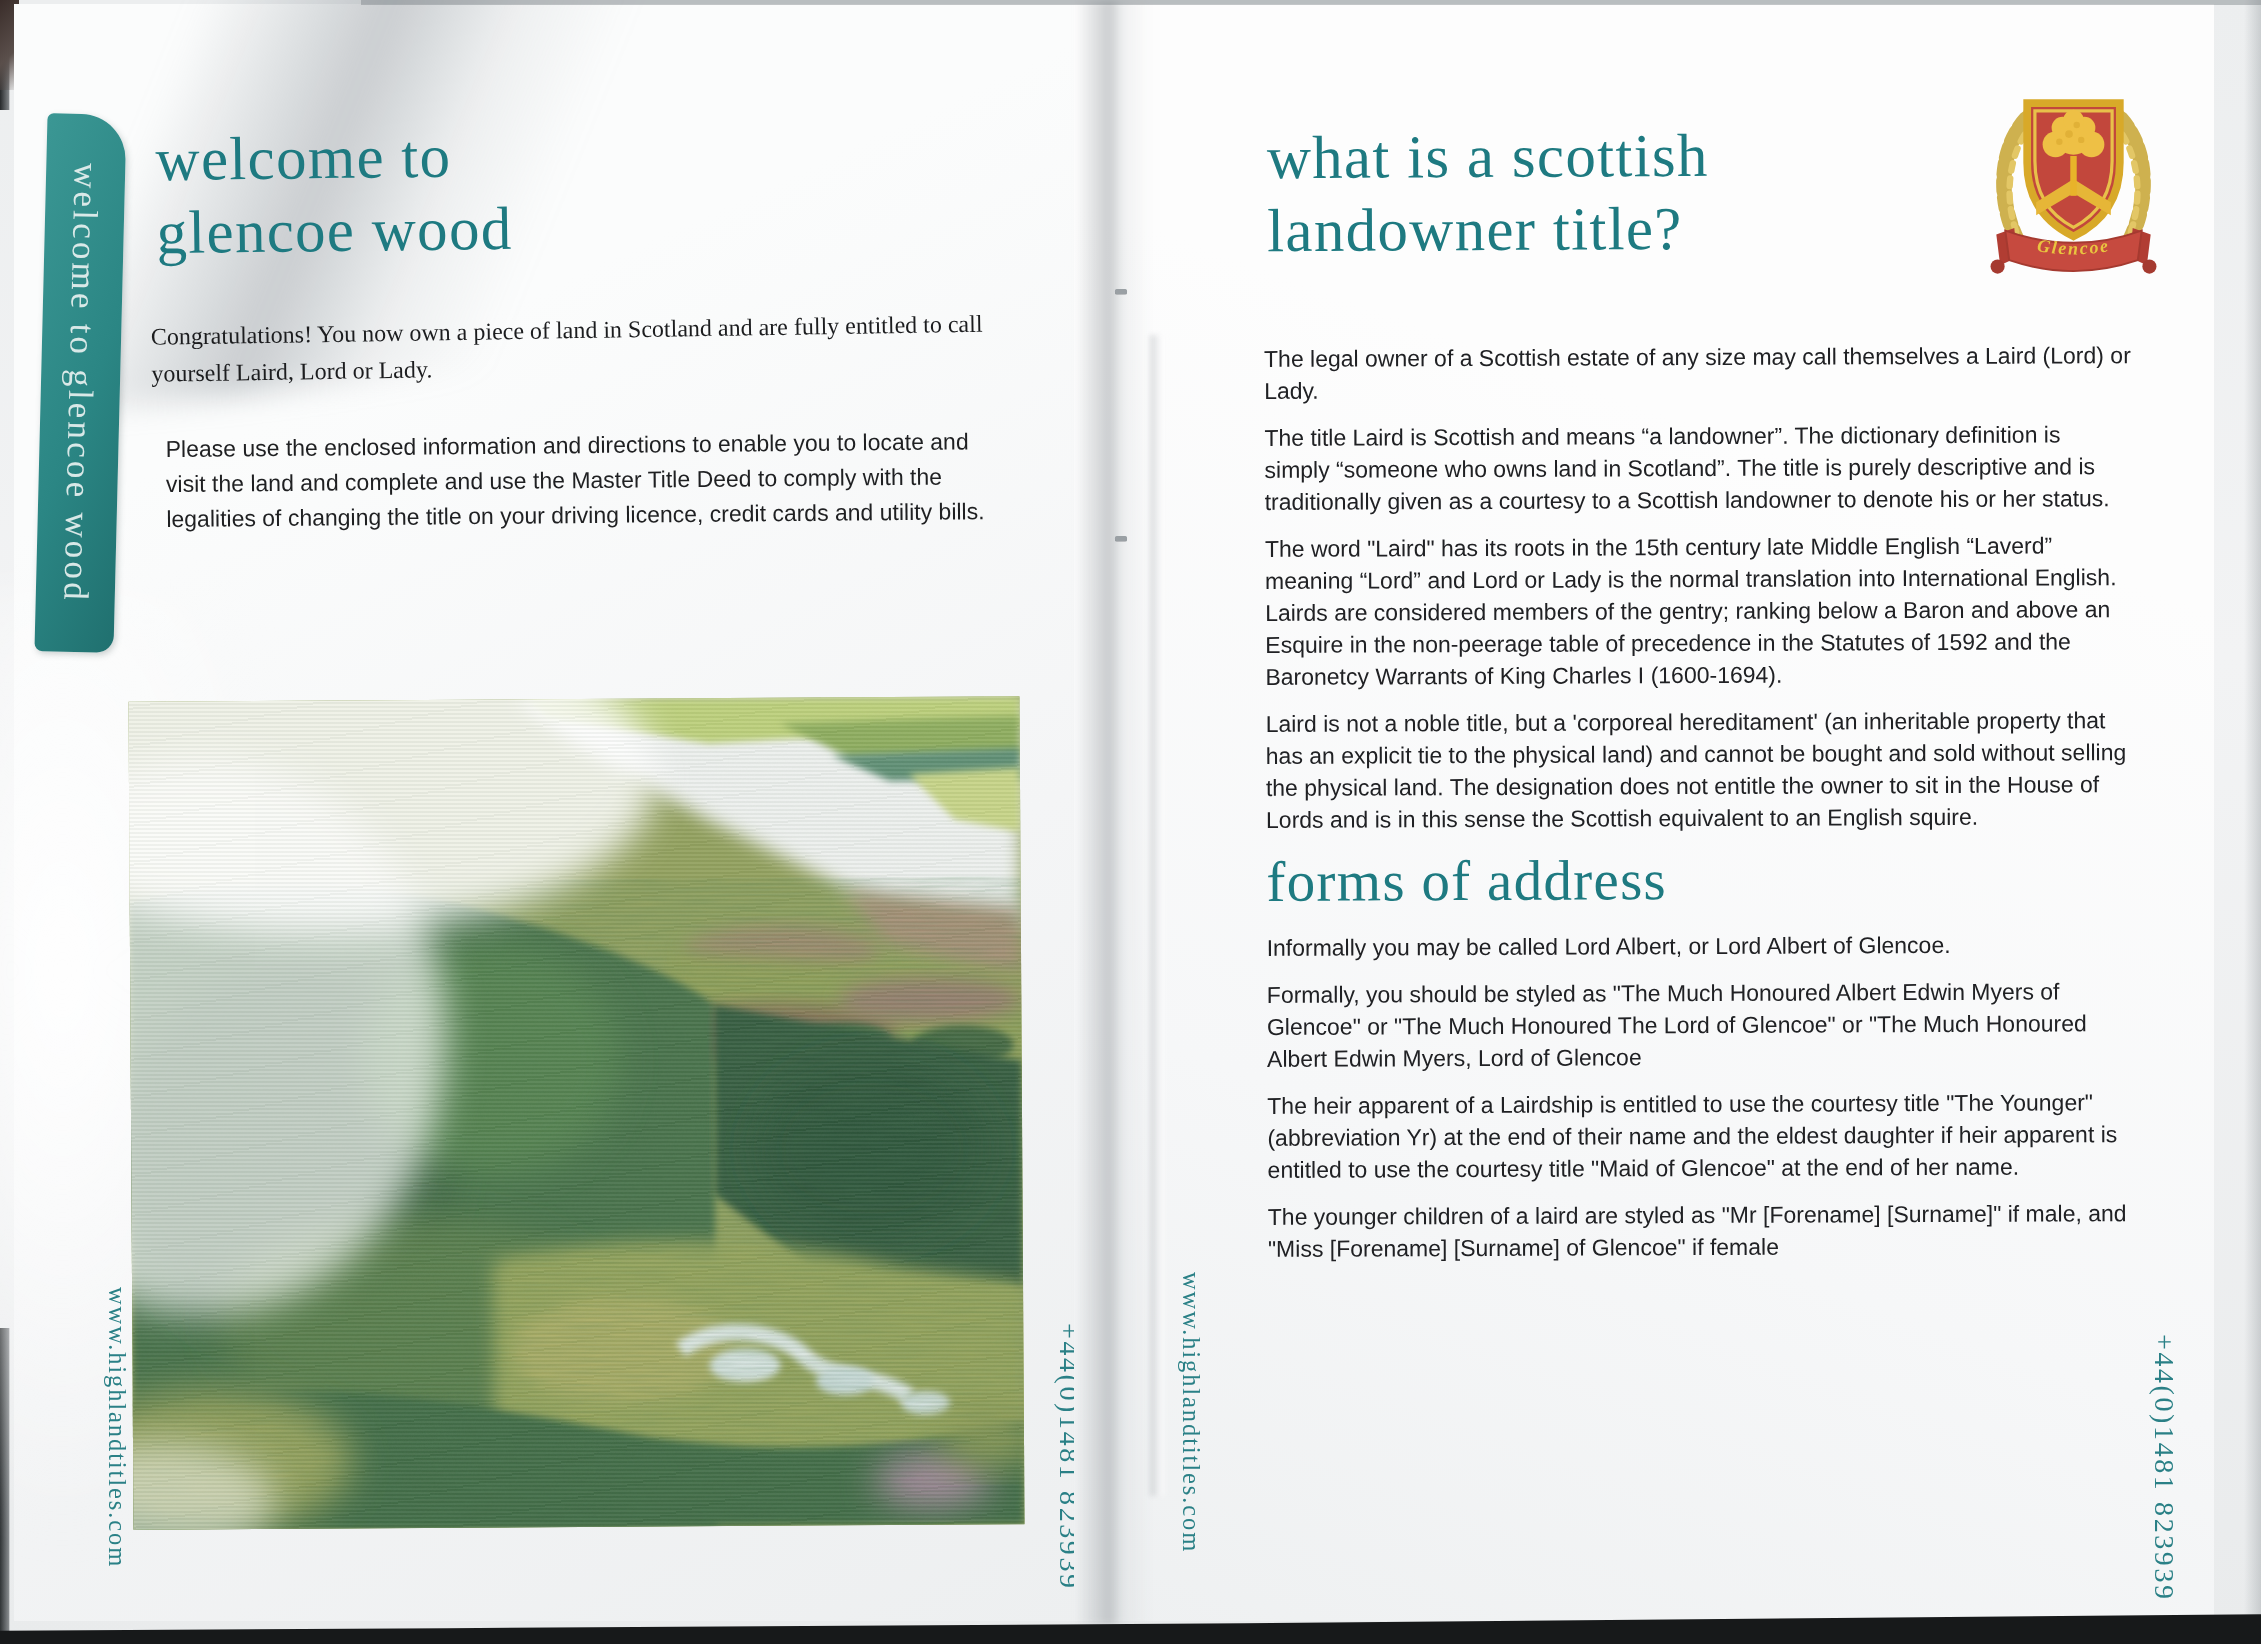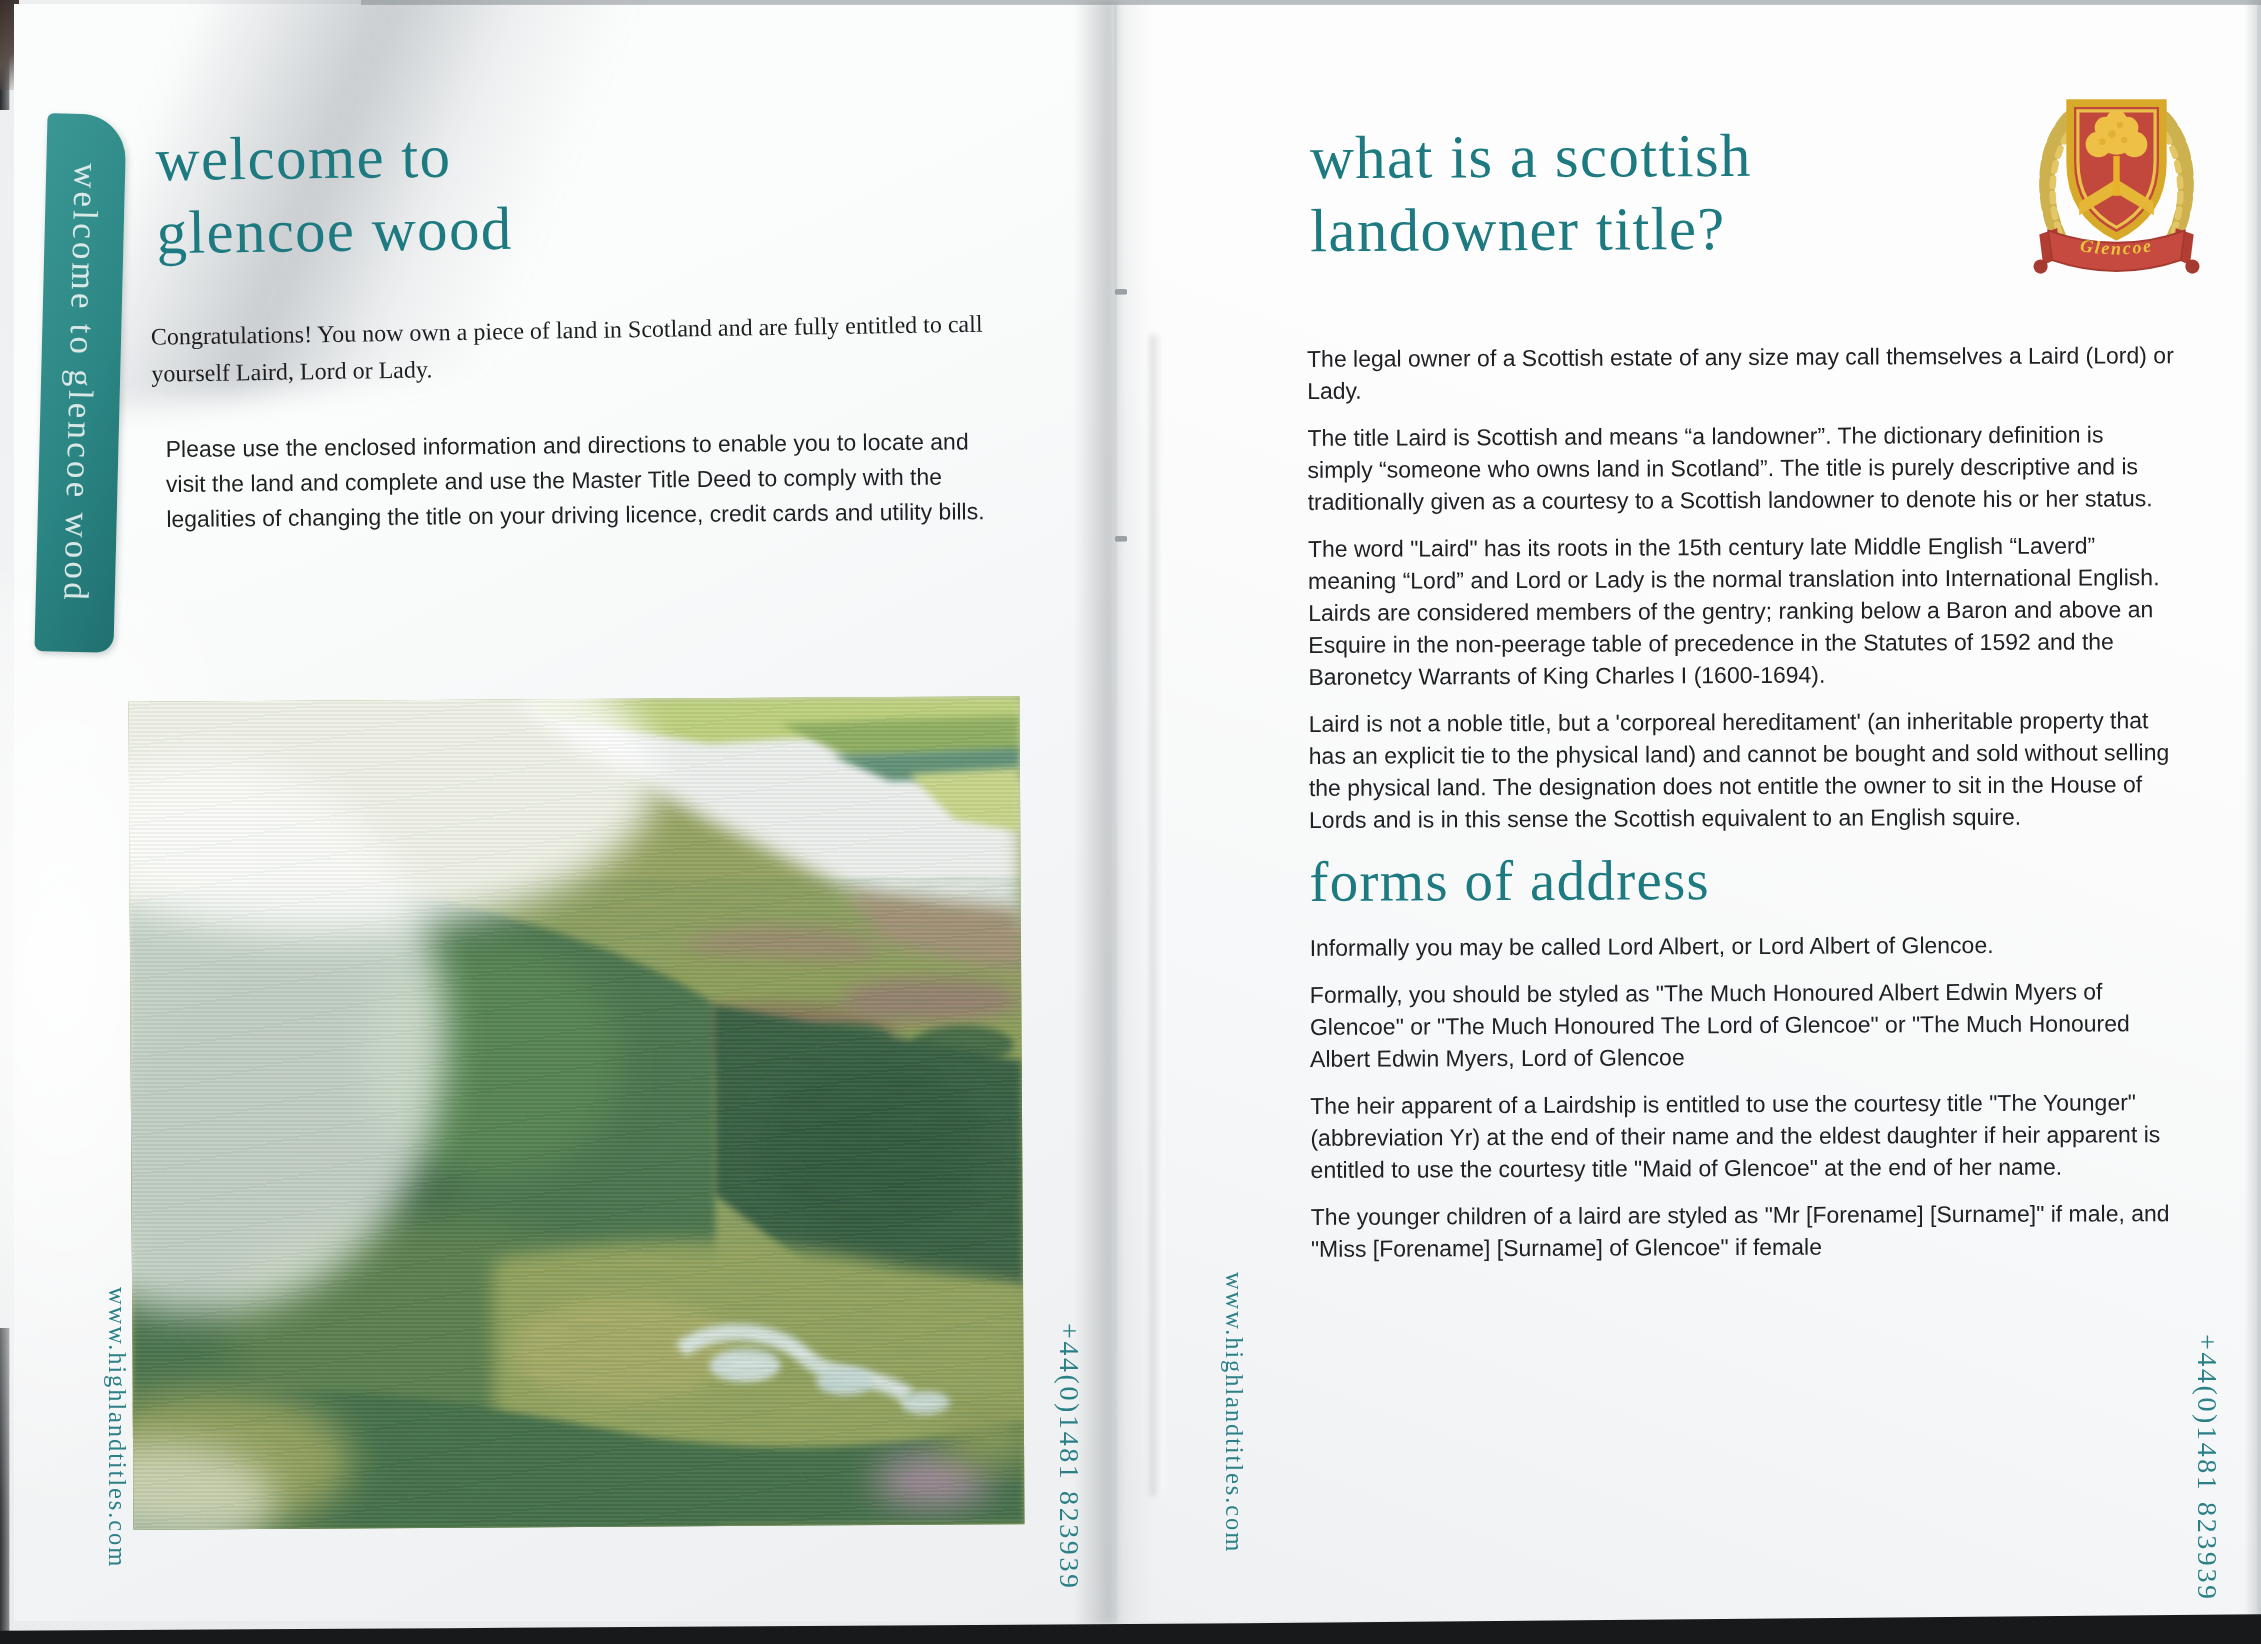--- a/index.html
+++ b/index.html
@@ -26,21 +26,21 @@
       filter:blur(3.9px);}
   .spine-crease{position:absolute;left:1150px;top:335px;width:17px;height:1161px;
       background:linear-gradient(90deg,rgba(150,156,161,.35),rgba(255,255,255,.55) 70%,rgba(255,255,255,0));filter:blur(2.6px);}
   .staple{position:absolute;left:1115px;width:11.6px;height:4.5px;background:#9aa0a4;border-radius:1.9px;box-shadow:0 0.6px 0.6px rgba(80,85,90,.6);}
   .staple.s1{top:289px;} .staple.s2{top:536px;}
   .right-edge-shade{position:absolute;right:0;top:0;width:17px;height:1644px;
       background:linear-gradient(270deg,rgba(150,156,160,.4),rgba(255,255,255,0));}
   
   .page{position:absolute;top:3.9px;bottom:23px;}
   .page-left{left:14px;width:1100px;background:linear-gradient(155deg,#fbfcfc 25%,#f4f5f6 60%,#edeff0 100%);}
-  .page-right{left:1117px;width:1140px;background:linear-gradient(200deg,#fdfdfd 30%,#f6f7f8 70%,#eef0f1 100%);}
+  .page-right{left:1074px;width:1140px;background:linear-gradient(200deg,#fdfdfd 30%,#f6f7f8 70%,#eef0f1 100%);}
   
   .tab{position:absolute;left:27px;top:110px;width:79px;height:538px;
       background:linear-gradient(110deg,#3b9794 0%,#2b8684 55%,#20706f 100%);
       border-radius:6.4px 45px 17px 7.7px;transform:rotate(1.4deg);
       box-shadow:1.9px 2.6px 6.4px rgba(60,80,80,.25);
       display:flex;align-items:center;justify-content:center;}
   .tab .vlabel{writing-mode:vertical-rl;font-family:"Liberation Serif",serif;
       font-size:35px;letter-spacing:3.2px;color:#e8f1f0;opacity:.92;}
   
   .headline{position:absolute;font-family:"Liberation Serif",serif;color:#1e7a81;

